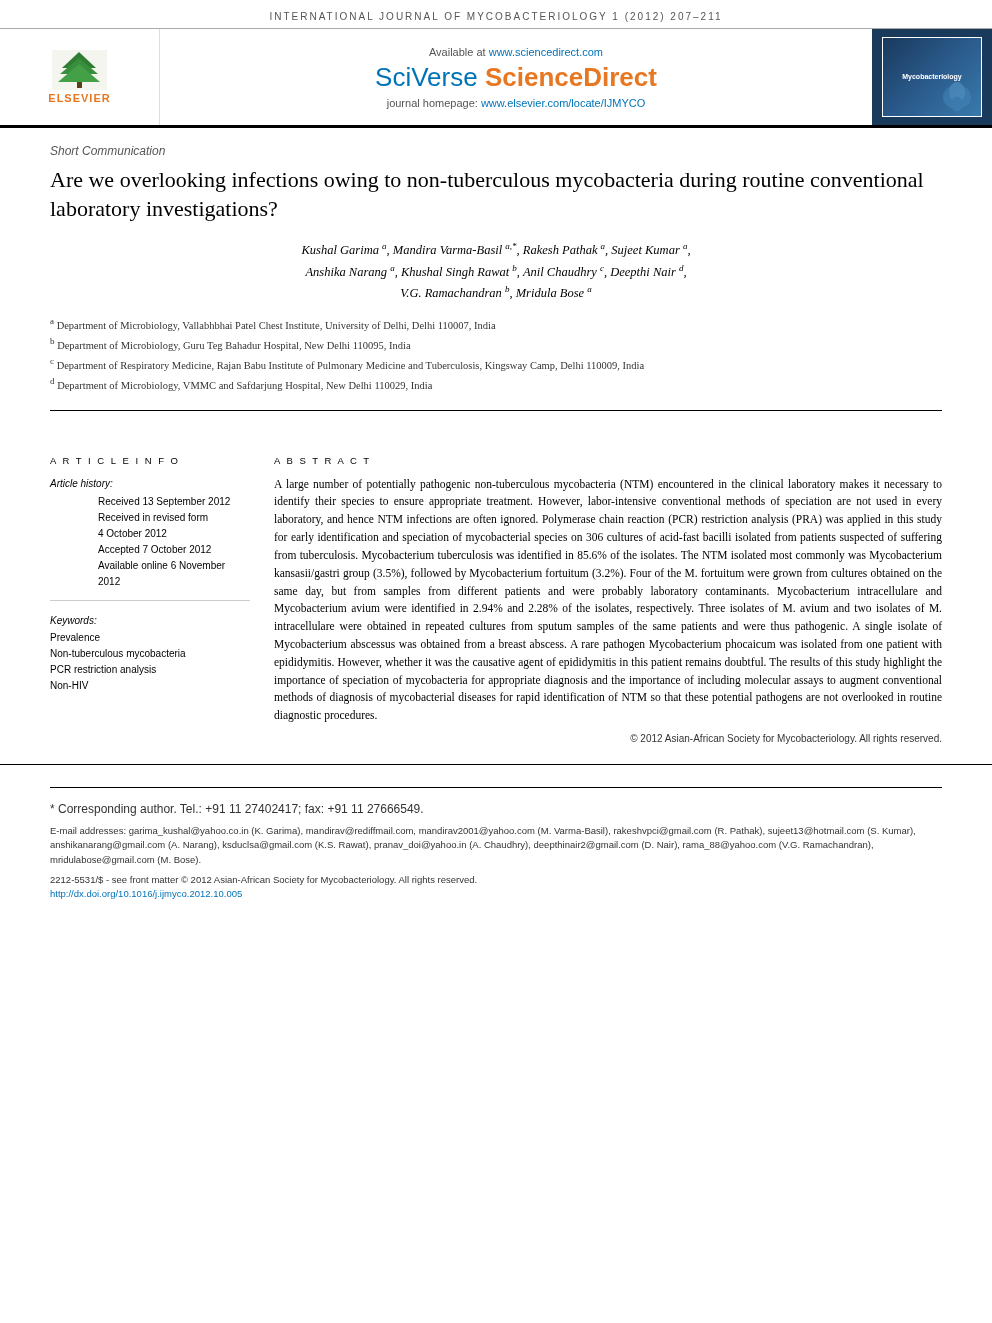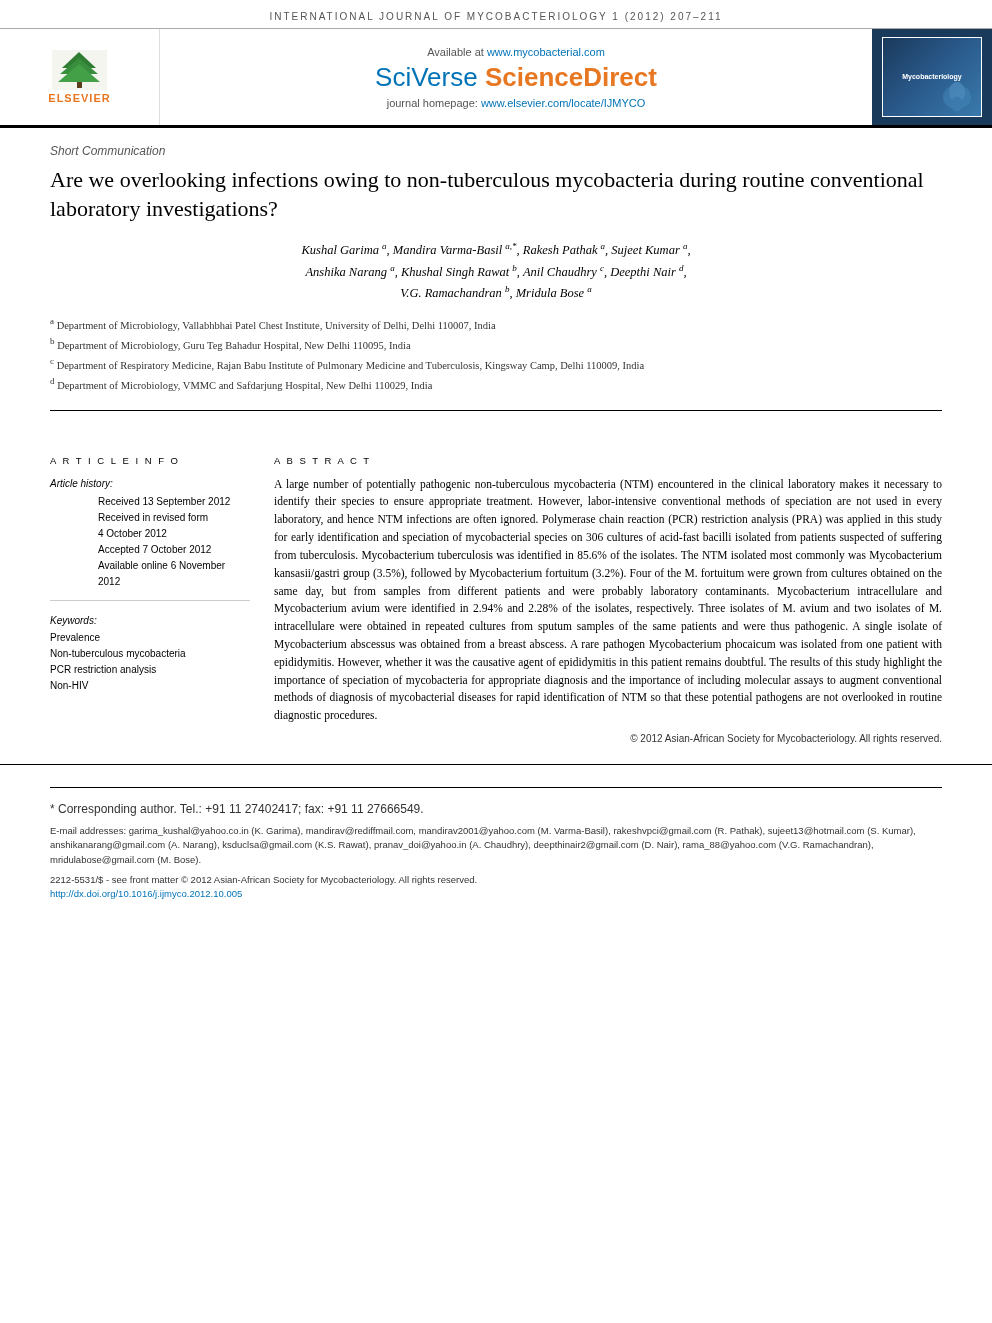--- a/index.html
+++ b/index.html
@@ -317,21 +317,21 @@
           <polygon points="27,8 8,24 46,24" fill="#388e3c"></polygon>
           <polygon points="27,14 6,32 48,32" fill="#43a047"></polygon>
         </svg>
         <div class="elsevier-text">ELSEVIER</div>
       </div>
     </div>
 
     <div class="header-center">
       <div class="available-at">
         <span>Available at</span>
-        <a>www.mycobacterial.com</a>
+        <a>www.sciencedirect.com</a>
       </div>
       <div class="sciverse-title">
         SciVerse <span>ScienceDirect</span>
       </div>
       <div class="journal-homepage">
         <span>journal homepage:</span>
         <a>www.elsevier.com/locate/IJMYCO</a>
       </div>
     </div>
 

